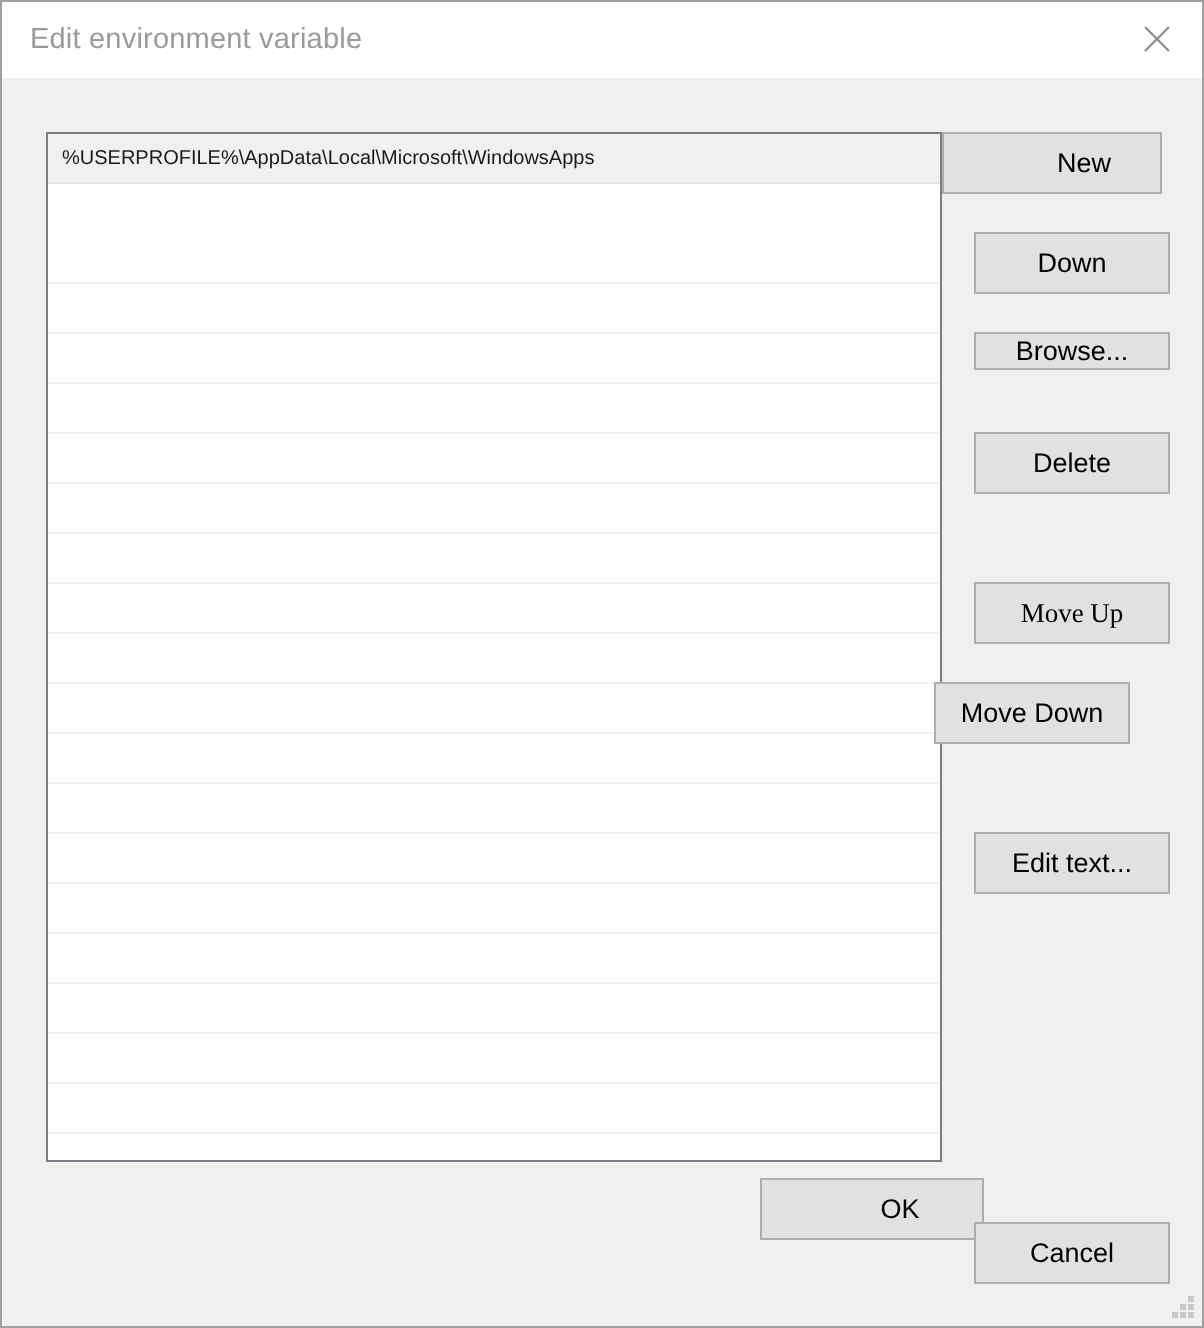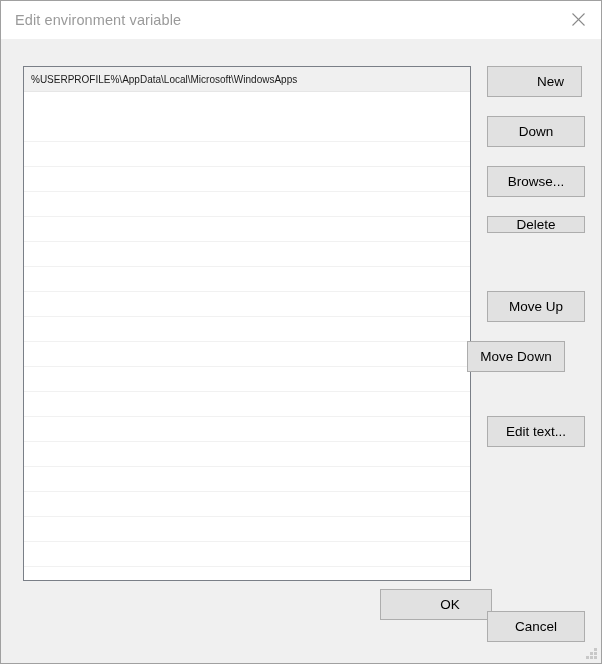--- a/index.html
+++ b/index.html
@@ -109,25 +109,25 @@
     justify-content: center;
     font-size: 13.5px;
     color: #000000;
     font-family: "Liberation Sans", sans-serif;
     cursor: default;
     white-space: nowrap;
     user-select: none;
   }
 
   
-  #btn-new        { left: 486px; top: 65px;  width: 95px; height: 31px; padding-left: 32px; }
+  #btn-new        { left: 470px; top: 65px;  width: 110px; height: 31px; padding-left: 32px; }
   #btn-edit       { left: 486px; top: 115px; width: 98px; height: 31px; }
-  #btn-browse     { left: 486px; top: 165px; width: 98px; height: 31px; }
-  #btn-delete     { left: 486px; top: 215px; width: 98px; height: 17px; }
-  #btn-move-up    { left: 486px; top: 290px; width: 98px; height: 31px; }
+  #btn-browse     { left: 486px; top: 165px; width: 98px; height: 19px; }
+  #btn-delete     { left: 486px; top: 215px; width: 98px; height: 31px; }
+  #btn-move-up    { left: 486px; top: 290px; width: 98px; height: 31px; font-family: Liberation Serif, serif; }
   #btn-move-down  { left: 466px; top: 340px; width: 98px; height: 31px; }
   #btn-edit-text  { left: 486px; top: 415px; width: 98px; height: 31px; }
 
   
   #btn-ok     { left: 379px; top: 588px; width: 112px; height: 31px; padding-left: 28px; }
   #btn-cancel { left: 486px; top: 610px; width: 98px; height: 31px; }
 
   
   #resize-grip {
     position: absolute;

